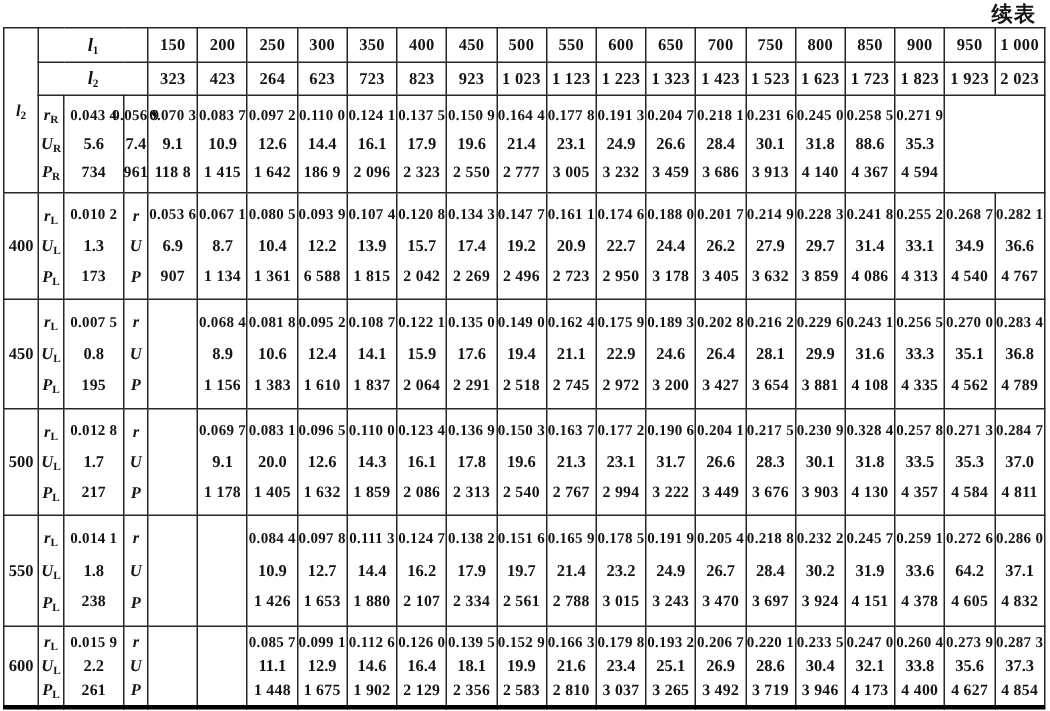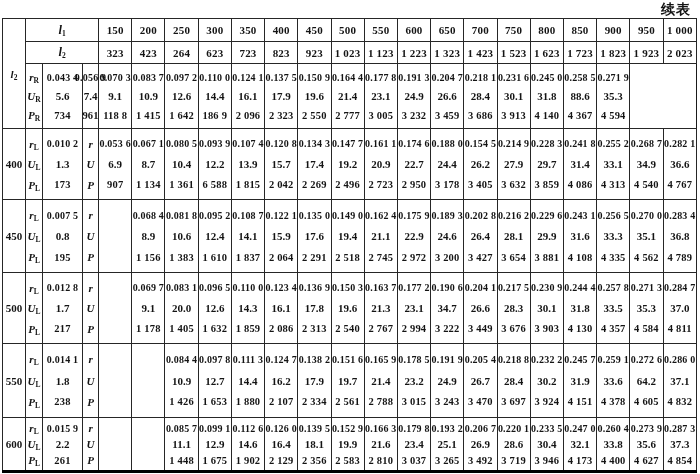--- a/index.html
+++ b/index.html
@@ -529,21 +529,21 @@
                 <span>24.4</span>
               </div>
               <div class="cline pv">
                 <span>3 178</span>
               </div>
             </div>
           </td>
           <td>
             <div class="stack" style="height:70px">
               <div class="cline rv">
-                <span>0.154 5</span>
+                <span>0.201 7</span>
               </div>
               <div class="cline uv">
                 <span>26.2</span>
               </div>
               <div class="cline pv">
                 <span>3 405</span>
               </div>
             </div>
           </td>
           <td>
@@ -1071,21 +1071,21 @@
                 <span>2 994</span>
               </div>
             </div>
           </td>
           <td>
             <div class="stack" style="height:70px">
               <div class="cline rv">
                 <span>0.190 6</span>
               </div>
               <div class="cline uv">
-                <span>34.7</span>
+                <span>31.7</span>
               </div>
               <div class="cline pv">
                 <span>3 222</span>
               </div>
             </div>
           </td>
           <td>
             <div class="stack" style="height:70px">
               <div class="cline rv">
                 <span>0.204 1</span>
@@ -1120,21 +1120,21 @@
                 <span>30.1</span>
               </div>
               <div class="cline pv">
                 <span>3 903</span>
               </div>
             </div>
           </td>
           <td>
             <div class="stack" style="height:70px">
               <div class="cline rv">
-                <span>0.244 4</span>
+                <span>0.328 4</span>
               </div>
               <div class="cline uv">
                 <span>31.8</span>
               </div>
               <div class="cline pv">
                 <span>4 130</span>
               </div>
             </div>
           </td>
           <td>

